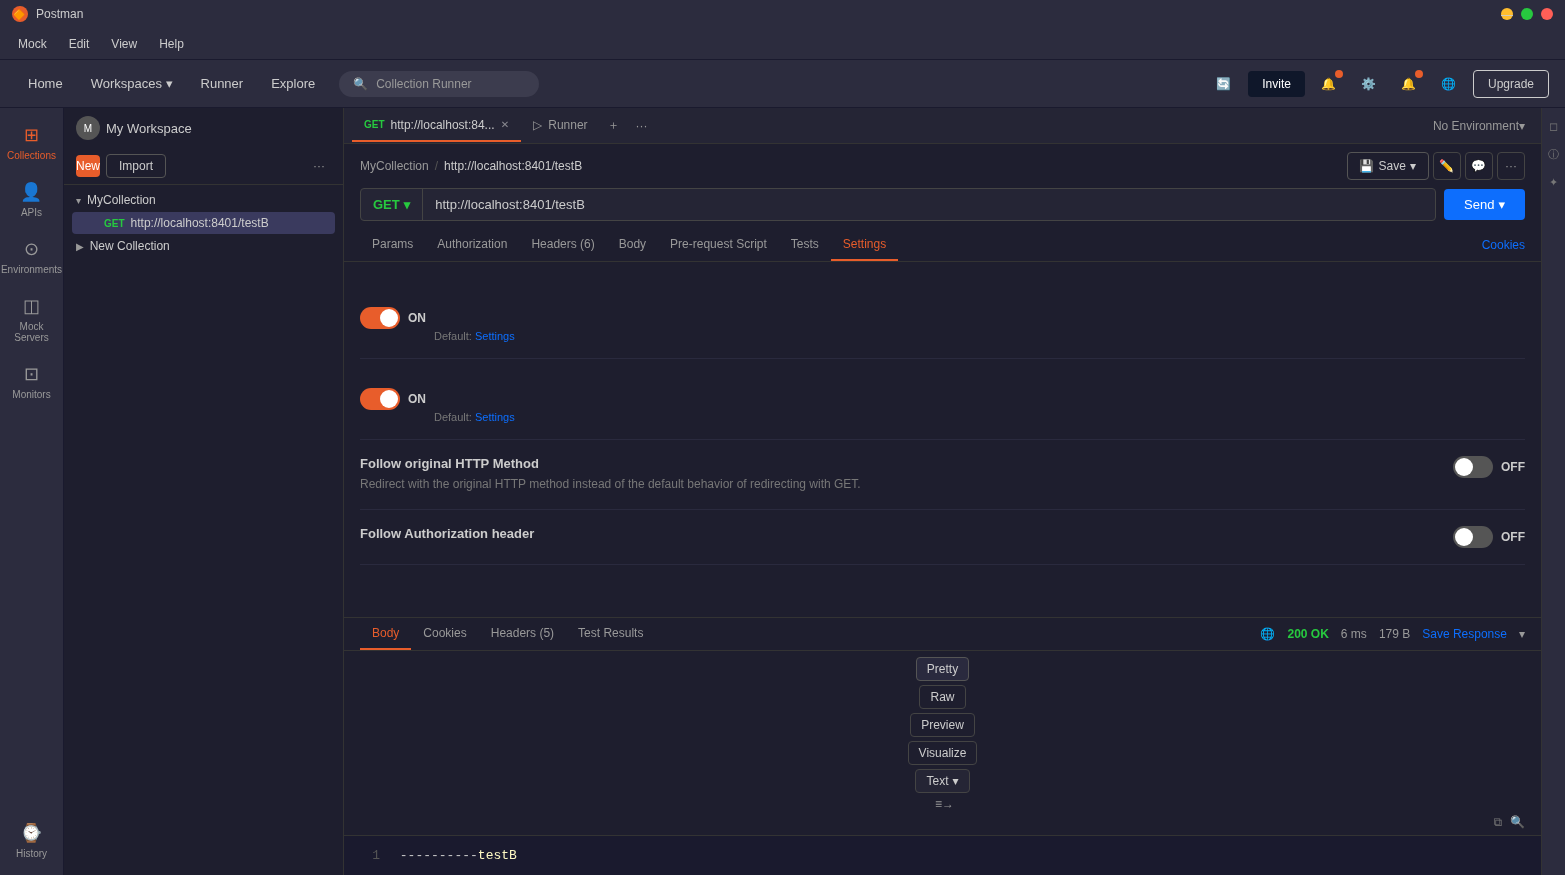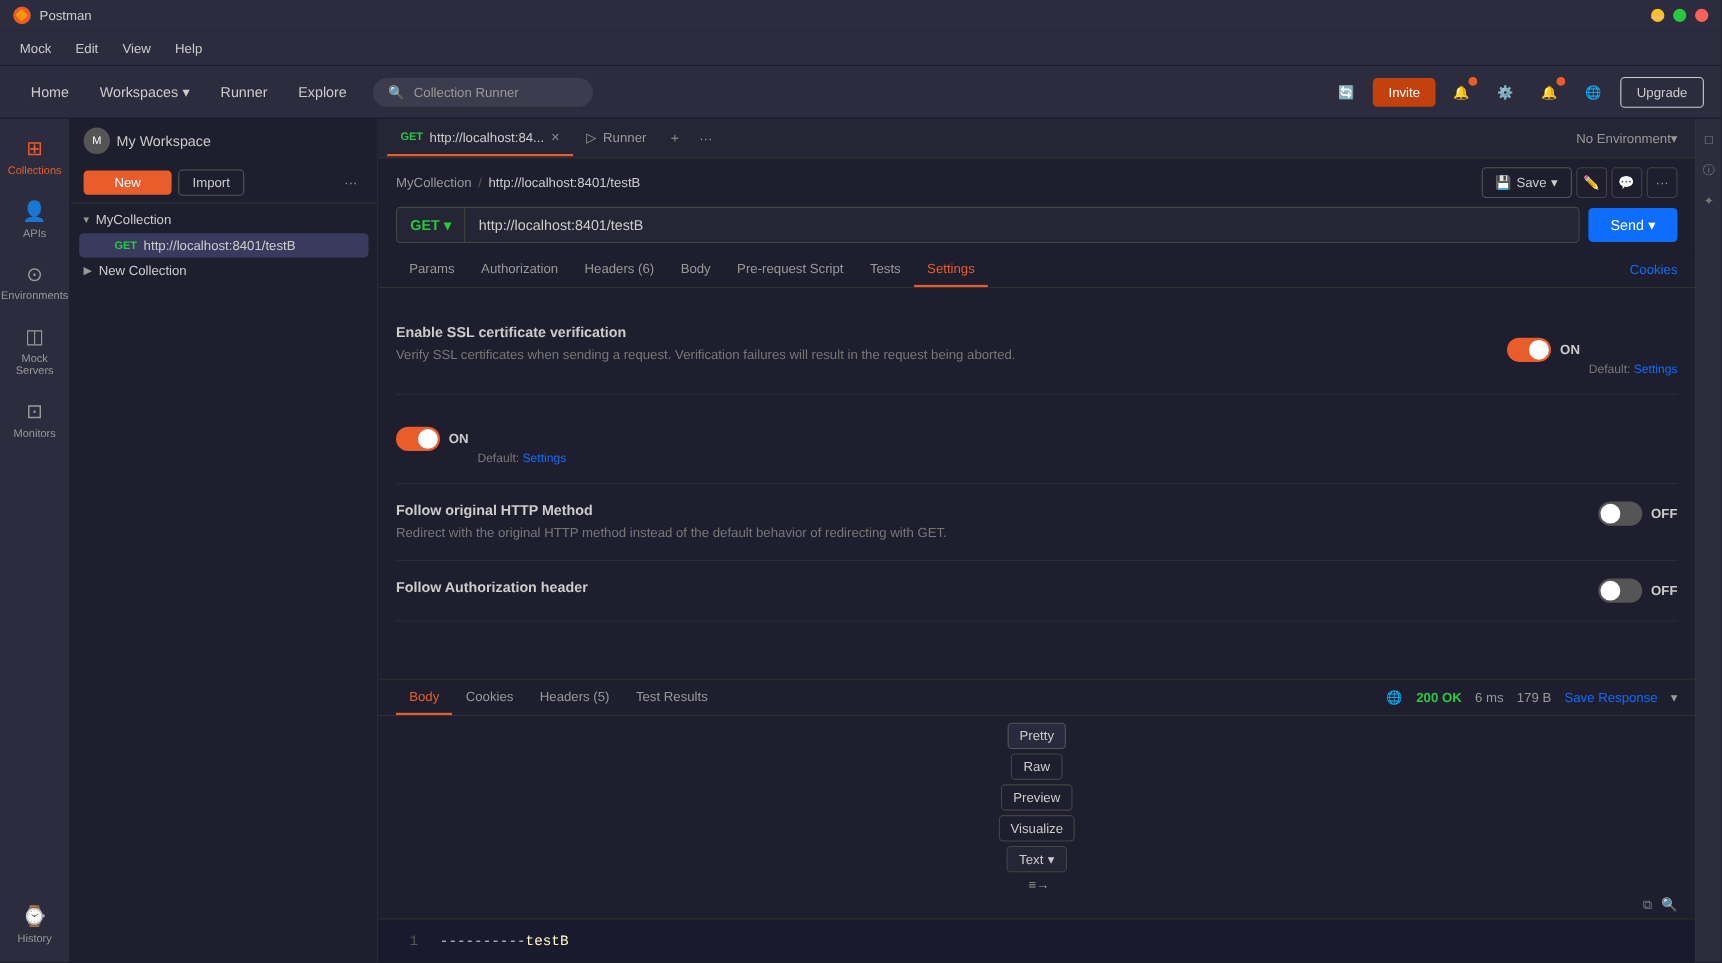--- a/index.html
+++ b/index.html
@@ -19,21 +19,21 @@
     .menubar { height: 32px; background: #2c2c3e; display: flex; align-items: center; padding: 0 8px; gap: 2px; border-bottom: 1px solid #1a1a2e; }
     .menu-item { padding: 4px 10px; color: #ccc; cursor: pointer; border-radius: 4px; font-size: 12px; }
     
     
     .topnav { height: 48px; background: #2c2c3e; display: flex; align-items: center; padding: 0 16px; gap: 12px; border-bottom: 1px solid #1a1a2e; }
     .nav-links { display: flex; align-items: center; gap: 4px; }
     .nav-link { padding: 6px 12px; color: #ccc; cursor: pointer; border-radius: 4px; font-size: 13px; font-weight: 500; }
     .nav-link.with-arrow { display: flex; align-items: center; gap: 4px; }
     .search-bar { display: flex; align-items: center; background: #3c3c4e; border-radius: 20px; padding: 6px 14px; gap: 8px; color: #999; cursor: pointer; font-size: 12px; min-width: 200px; }
     .nav-right { margin-left: auto; display: flex; align-items: center; gap: 8px; }
-    .btn-invite { background: #c2410c; color: white; border: none; border-radius: 4px; padding: 6px 14px; cursor: pointer; font-size: 12px; display: flex; align-items: center; gap: 6px; }
+    .btn-invite { background: #0f172a; color: white; border: none; border-radius: 4px; padding: 6px 14px; cursor: pointer; font-size: 12px; display: flex; align-items: center; gap: 6px; }
     .nav-icon-btn { width: 32px; height: 32px; border-radius: 50%; display: flex; align-items: center; justify-content: center; cursor: pointer; color: #ccc; position: relative; }
     .badge { position: absolute; top: 2px; right: 2px; width: 8px; height: 8px; background: #e85d2b; border-radius: 50%; }
     .btn-upgrade { background: transparent; border: 1px solid #ccc; border-radius: 4px; padding: 6px 14px; color: #ccc; cursor: pointer; font-size: 12px; }
     
     
     .main-layout { display: flex; height: calc(100vh - 108px); }
     
     
     .sidebar-icons { width: 64px; background: #2c2c3e; display: flex; flex-direction: column; align-items: center; padding: 8px 0; border-right: 1px solid #1a1a2e; gap: 4px; }
     .sidebar-icon-item { display: flex; flex-direction: column; align-items: center; padding: 8px 4px; cursor: pointer; border-radius: 4px; color: #999; gap: 4px; width: 56px; }
@@ -43,21 +43,21 @@
     
     
     .collections-panel { width: 280px; background: #1e1e2e; border-right: 1px solid #333; display: flex; flex-direction: column; }
     .panel-icon-btn { width: 24px; height: 24px; display: flex; align-items: center; justify-content: center; cursor: pointer; color: #999; border-radius: 4px; }
     
     .workspace-header { display: flex; align-items: center; padding: 8px 12px; gap: 6px; cursor: pointer; }
     .workspace-avatar { width: 24px; height: 24px; border-radius: 50%; background: #555; display: flex; align-items: center; justify-content: center; font-size: 10px; color: white; }
     .workspace-name { font-size: 13px; color: #ccc; font-weight: 500; }
     
     .new-import-bar { display: flex; align-items: center; padding: 6px 12px; gap: 6px; border-bottom: 1px solid #333; }
-    .btn-new { background: #e85d2b; color: white; border: none; border-radius: 4px; padding: 4px 28px; cursor: pointer; font-size: 12px; font-weight: 500; }
+    .btn-new { background: #e85d2b; color: white; border: none; border-radius: 4px; padding: 4px 0; cursor: pointer; font-size: 12px; font-weight: 500; }
     .btn-import { background: transparent; border: 1px solid #555; color: #ccc; border-radius: 4px; padding: 4px 12px; cursor: pointer; font-size: 12px; }
     
     .collection-list { flex: 1; overflow-y: auto; padding: 4px 0; }
     .collection-item { display: flex; align-items: center; padding: 4px 12px; cursor: pointer; color: #ccc; gap: 6px; font-size: 12px; }
     .caret { font-size: 10px; color: #999; }
     .request-item { display: flex; align-items: center; padding: 4px 12px 4px 32px; cursor: pointer; color: #ccc; gap: 6px; font-size: 12px; border-radius: 4px; margin: 1px 8px; }
     .request-item.active { background: #3a3a5e; }
     .method-badge { font-size: 10px; font-weight: 700; color: #27c93f; }
     
     
@@ -313,24 +313,20 @@
       <span class="req-tab">Tests</span>
       <span class="req-tab active">Settings</span>
       <div class="req-tab-right">
         <span class="btn-cookies">Cookies</span>
       </div>
     </div>
 
     <div class="settings-content">
 
       <div class="setting-row">
-        <div class="setting-info">
-          <div class="setting-title">Enable SSL certificate verification</div>
-          <div class="setting-desc">Verify SSL certificates when sending a request. Verification failures will result in the request being aborted.</div>
-        </div>
         <div class="setting-control">
           <div class="toggle on">
             <div class="toggle-thumb"></div>
           </div>
           <span class="toggle-label">ON</span>
           <div style="text-align:right;">
             <div class="setting-default">
               Default: <span class="setting-link">Settings</span>
             </div>
           </div>

